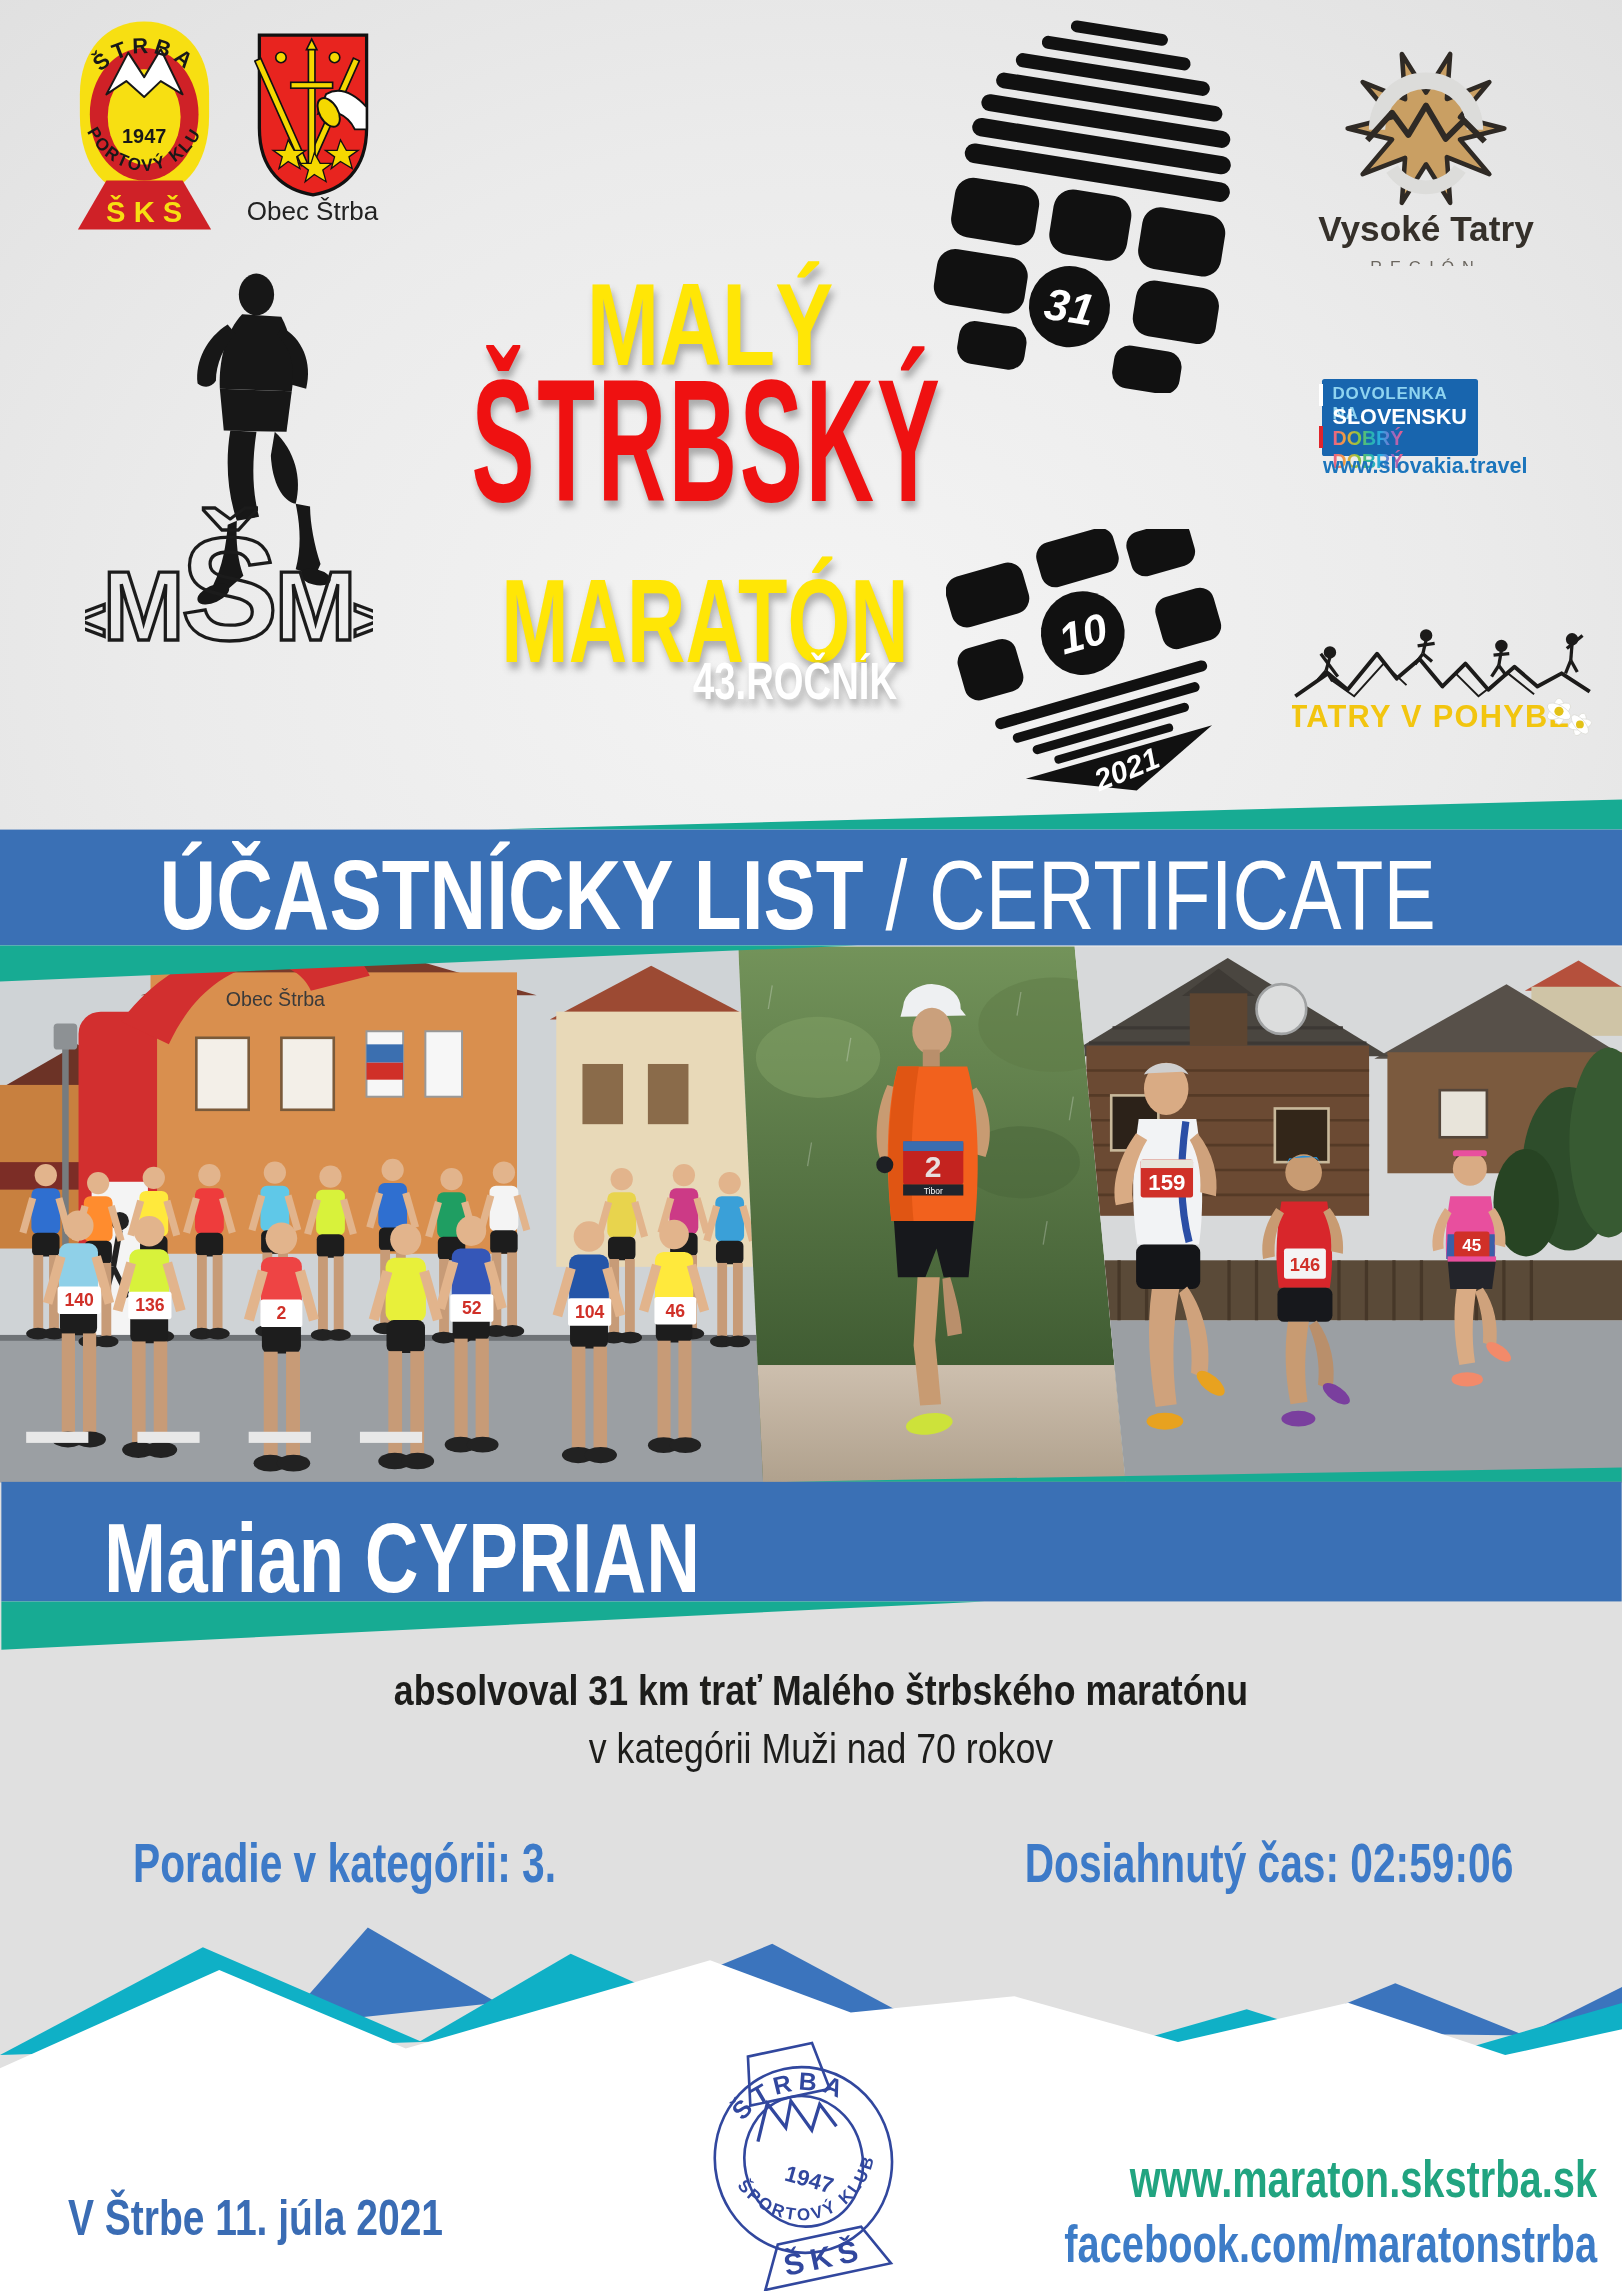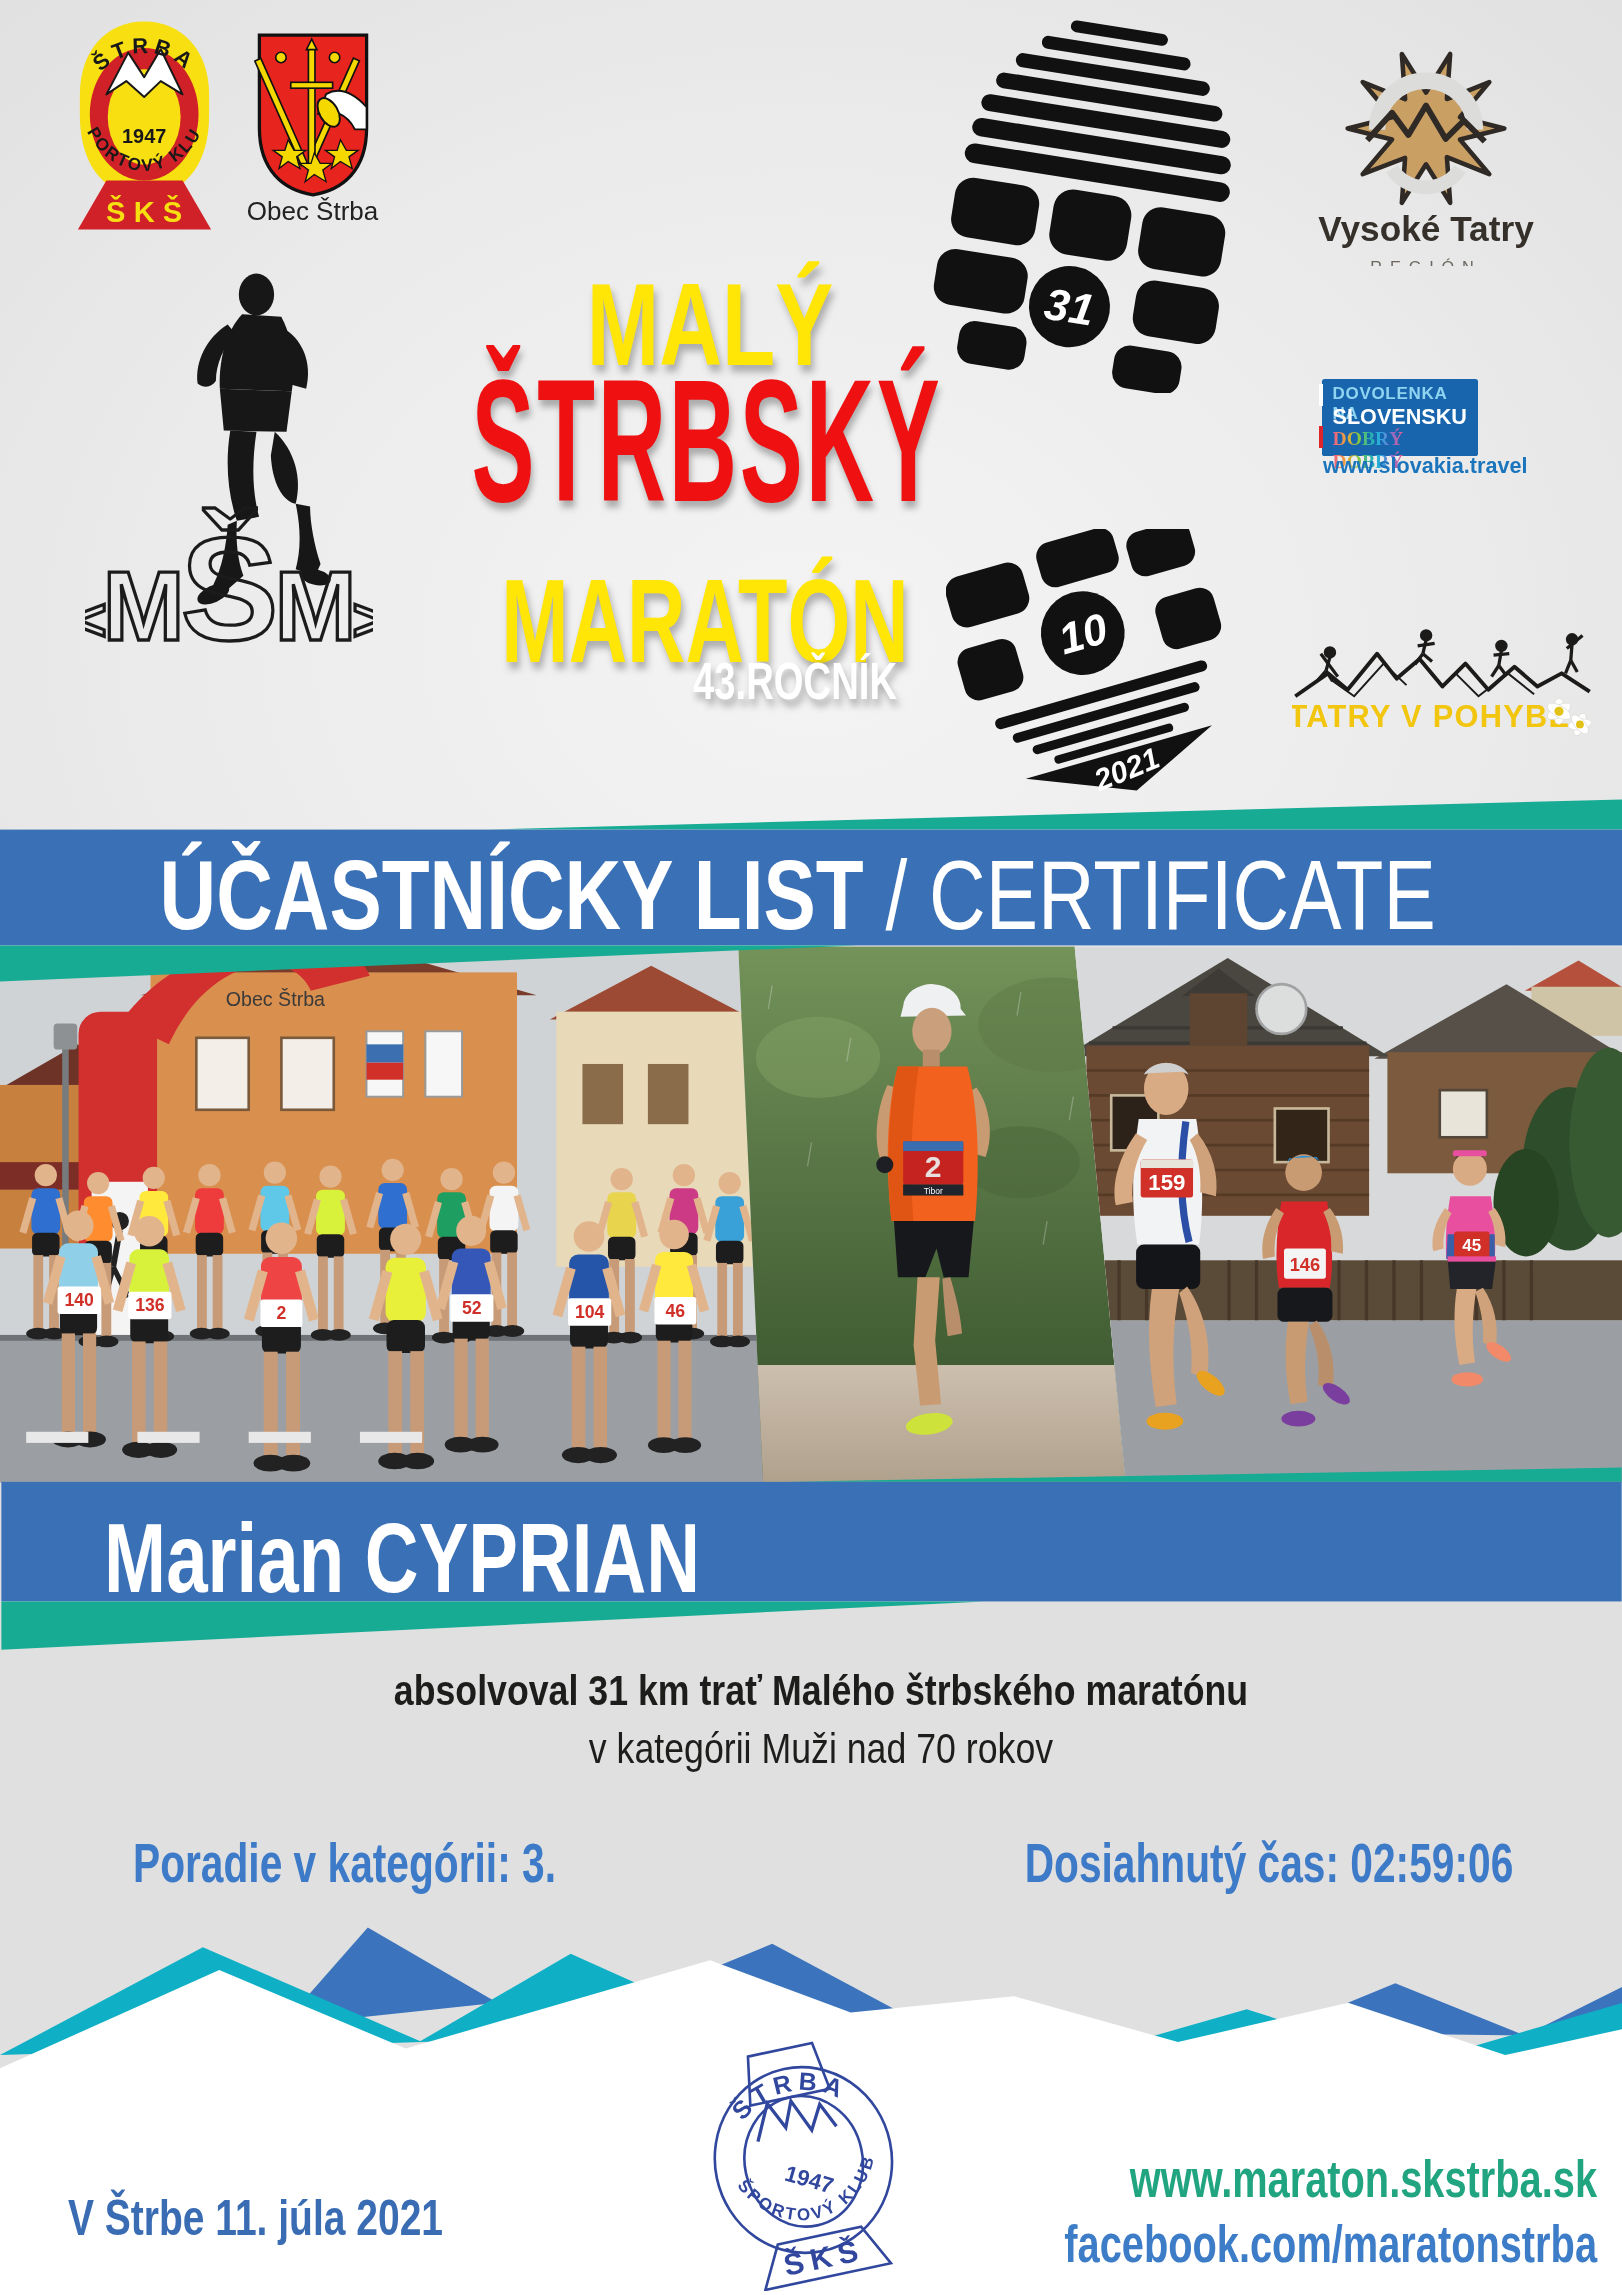--- a/index.html
+++ b/index.html
@@ -6,21 +6,21 @@
   .page{position:relative;width:1623px;height:2295px;overflow:hidden;
         font-family:"Liberation Sans",sans-serif;
         background:radial-gradient(ellipse 1178px 916px at 50% 28%, #f4f4f4 0%, #ebebeb 55%, #e0e0e0 100%);}
   .abs{position:absolute;}
   .ctr{transform:translateX(-50%);}
   .tsh{text-shadow:3.9px 6.5px 9.2px rgba(90,90,90,.45);}
   .title-line{position:absolute;white-space:nowrap;font-weight:700;line-height:1;}
   .sqz{display:inline-block;transform-origin:center;}
   .band-text{position:absolute;width:100%;text-align:left;color:#fff;white-space:nowrap;}
   .rainbow{background:linear-gradient(90deg,#e85d8a 0%,#f0a23c 18%,#8dc63f 36%,#2bb6a3 52%,#29abe2 68%,#8b6bc9 84%,#e85d8a 100%);
-           -webkit-background-clip:text;background-clip:text;color:transparent;font-weight:800;font-family:Liberation Serif, serif;}
+           -webkit-background-clip:text;background-clip:text;color:transparent;font-weight:800;}
   .blue-result{color:#3d7ac8;font-weight:700;white-space:nowrap;margin-left:30px;}
   svg text{font-family:"Liberation Sans",sans-serif;}
 </style>
 </head>
 <body>
 
 <div class="page">
 
   <svg class="abs" style="left:60px;top:15.7px" width="169" height="219" viewBox="0 0 255 330">
     <defs>

